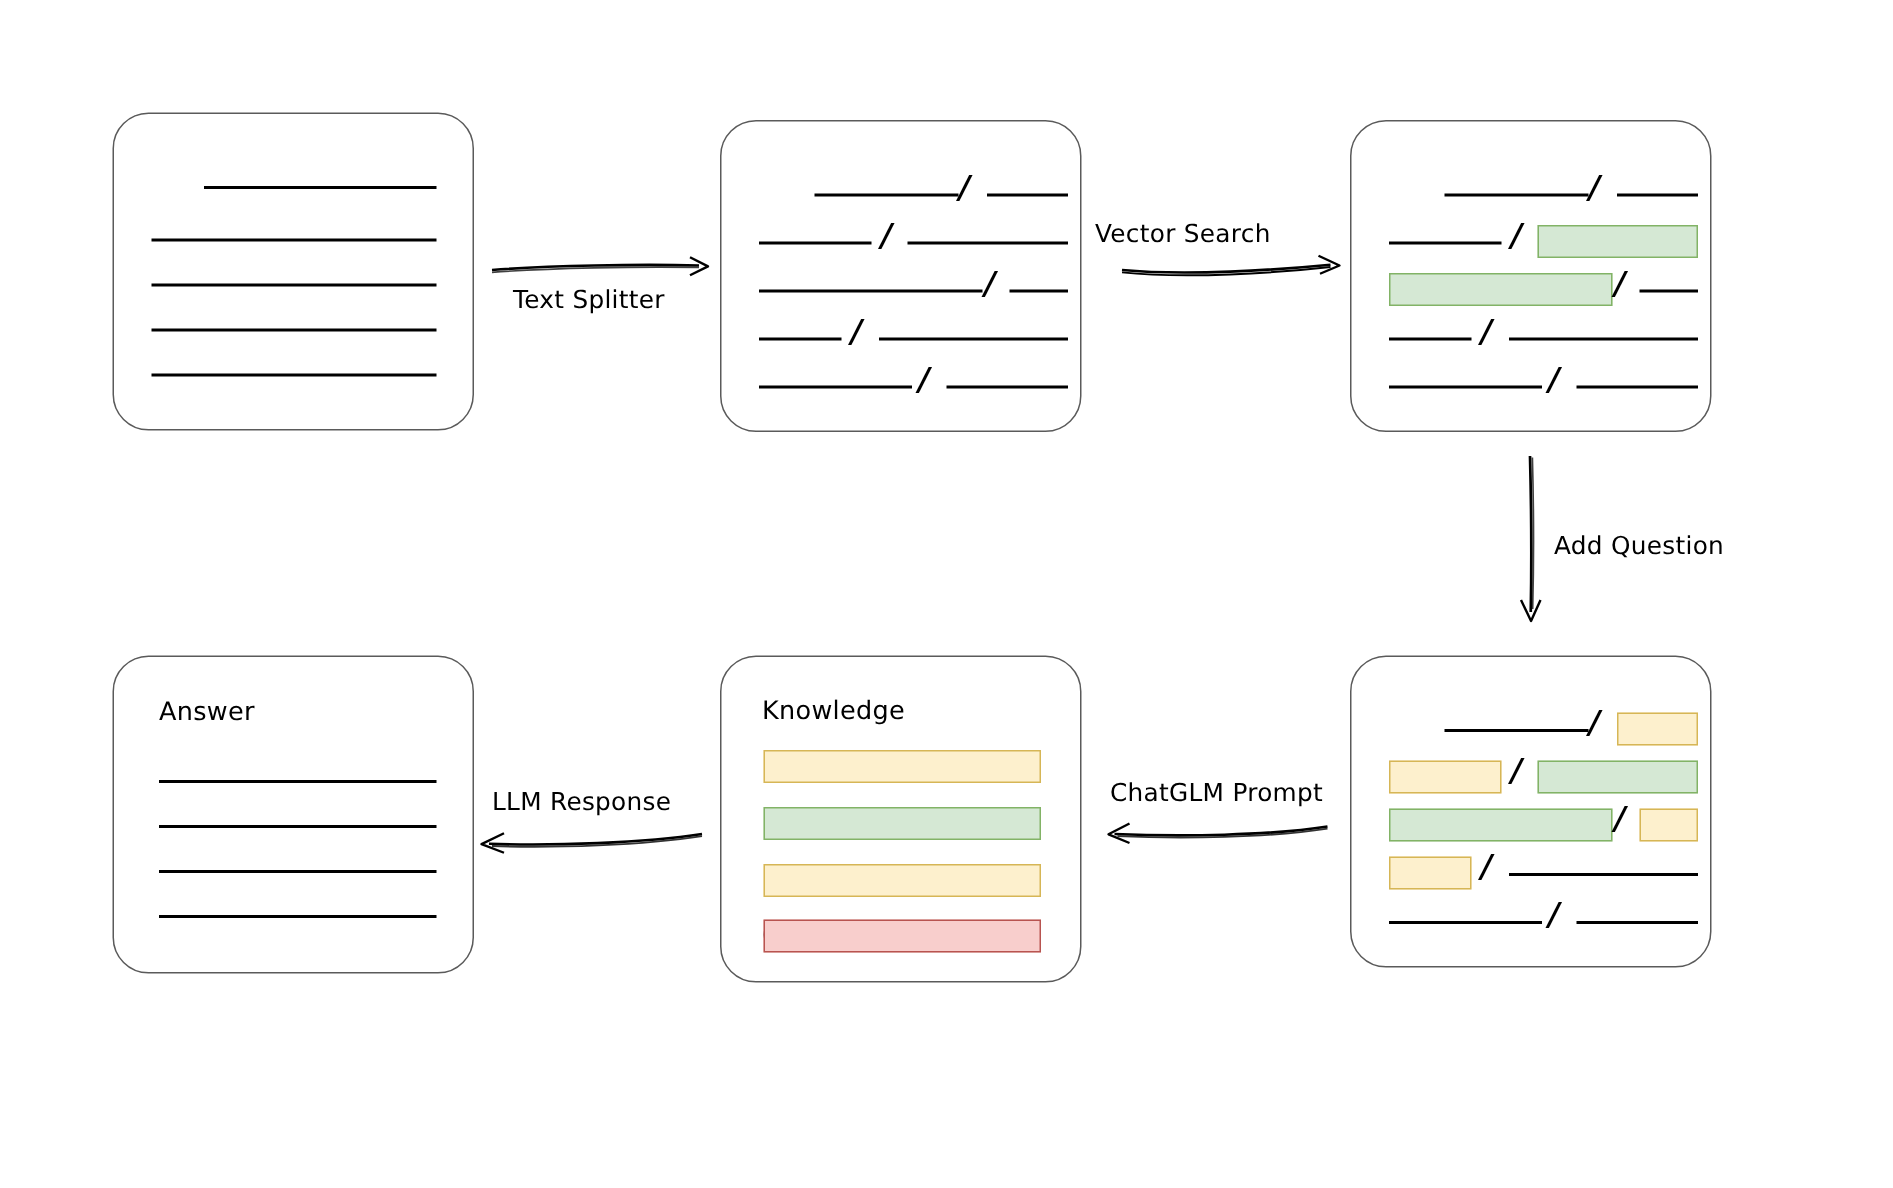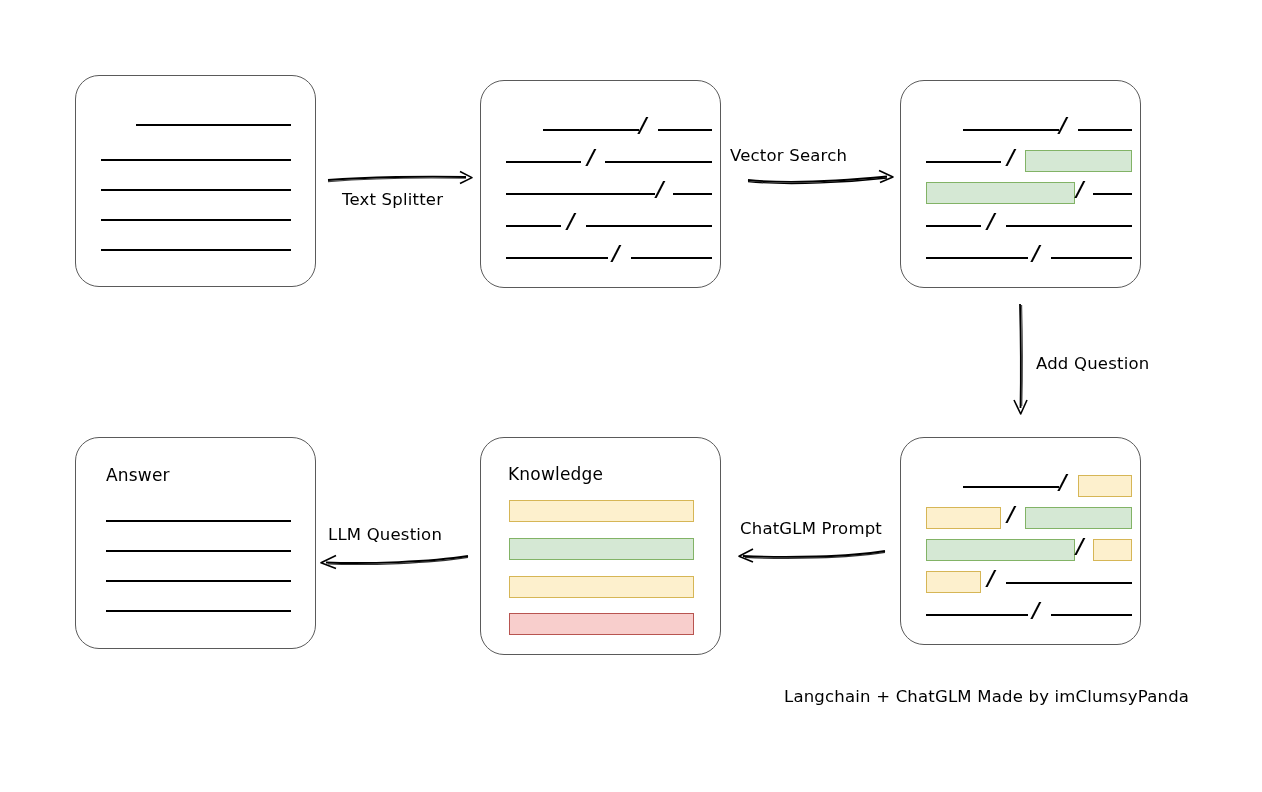--- a/index.html
+++ b/index.html
@@ -201,22 +201,21 @@
     <path d="M4,98 L10.7,112 L17,98" stroke="#000" stroke-width="1.6" fill="none" stroke-linejoin="round"></path>
   </svg>
 
   <div class="arrow-label" style="left:740px; top:519px;">ChatGLM Prompt</div>
   <svg class="arrow-svg" style="left:737px; top:543px;" width="150" height="22">
     <path d="M148,8 C110,14 50,15 6,13" stroke="#000" stroke-width="1.8" fill="none"></path>
     <path d="M148,9.4 C110,15.5 50,16.4 8,14.4" stroke="#000" stroke-width="1.2" fill="none" opacity="0.8"></path>
     <path d="M16,6 L2,13.2 L16,19" stroke="#000" stroke-width="1.6" fill="none" stroke-linejoin="round"></path>
   </svg>
 
-  <div class="arrow-label" style="left:328px; top:525px;">LLM Question</div>
+  <div class="arrow-label" style="left:328px; top:525px;">LLM Response</div>
   <svg class="arrow-svg" style="left:318px; top:549px;" width="152" height="22">
     <path d="M150,7 C112,13 50,15 8,13.5" stroke="#000" stroke-width="1.8" fill="none"></path>
     <path d="M150,8.4 C112,14.5 50,16.5 10,15" stroke="#000" stroke-width="1.2" fill="none" opacity="0.8"></path>
     <path d="M18,6.5 L3,13.8 L18,19.5" stroke="#000" stroke-width="1.6" fill="none" stroke-linejoin="round"></path>
   </svg>
 
-  <div class="footer" style="left:784px; top:687px;">Langchain + ChatGLM Made by imClumsyPanda</div>
 
 </div>
 
 </body></html>

